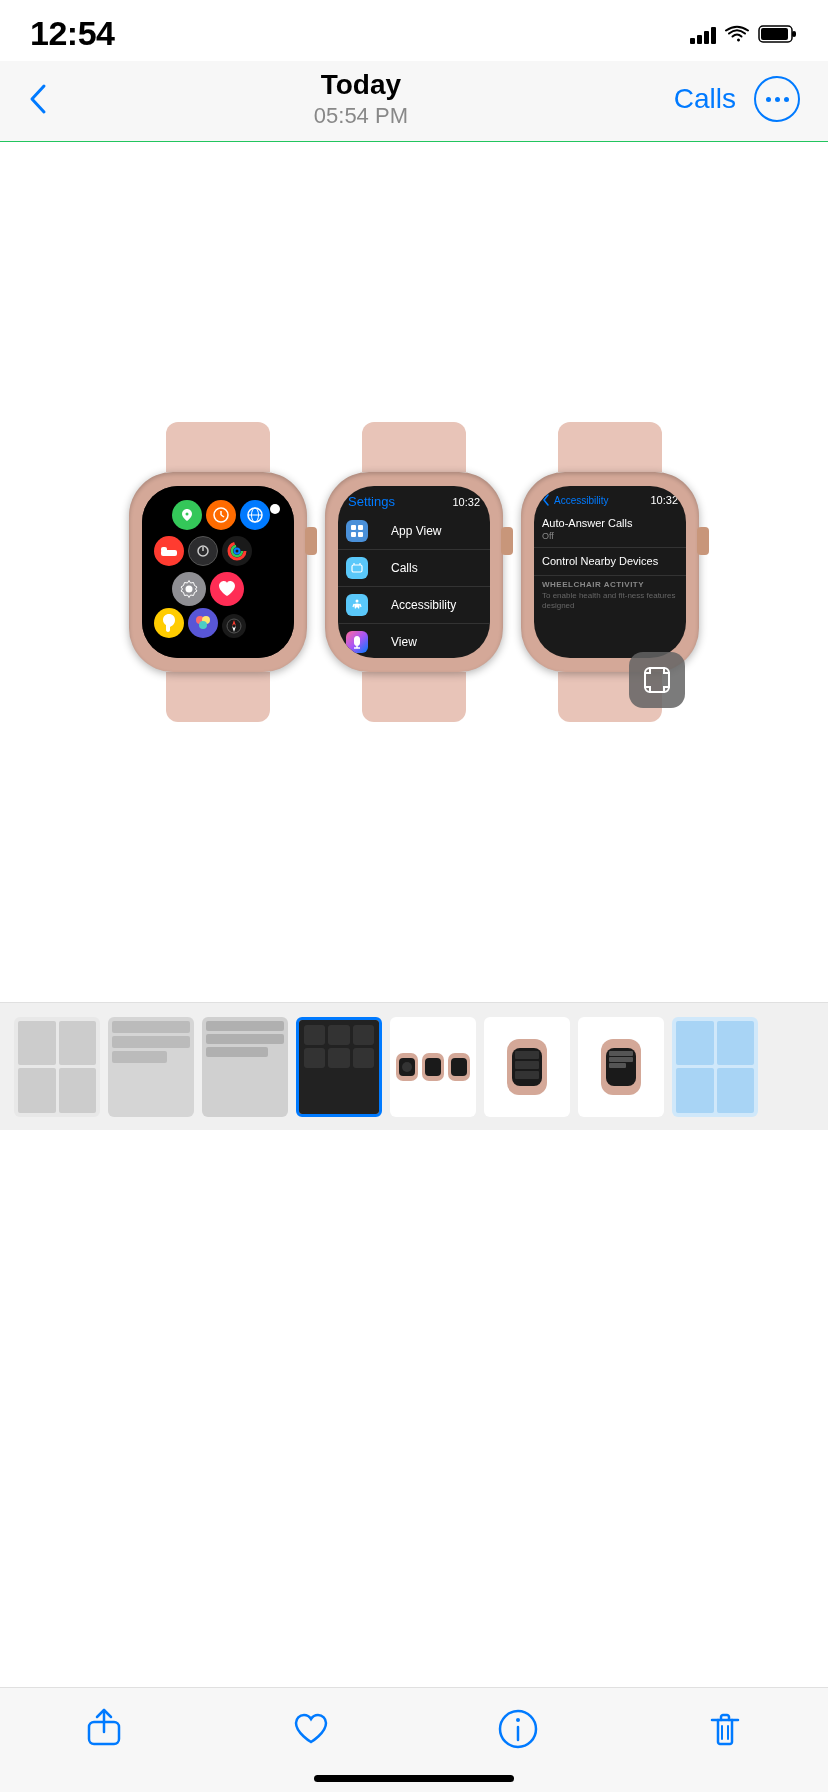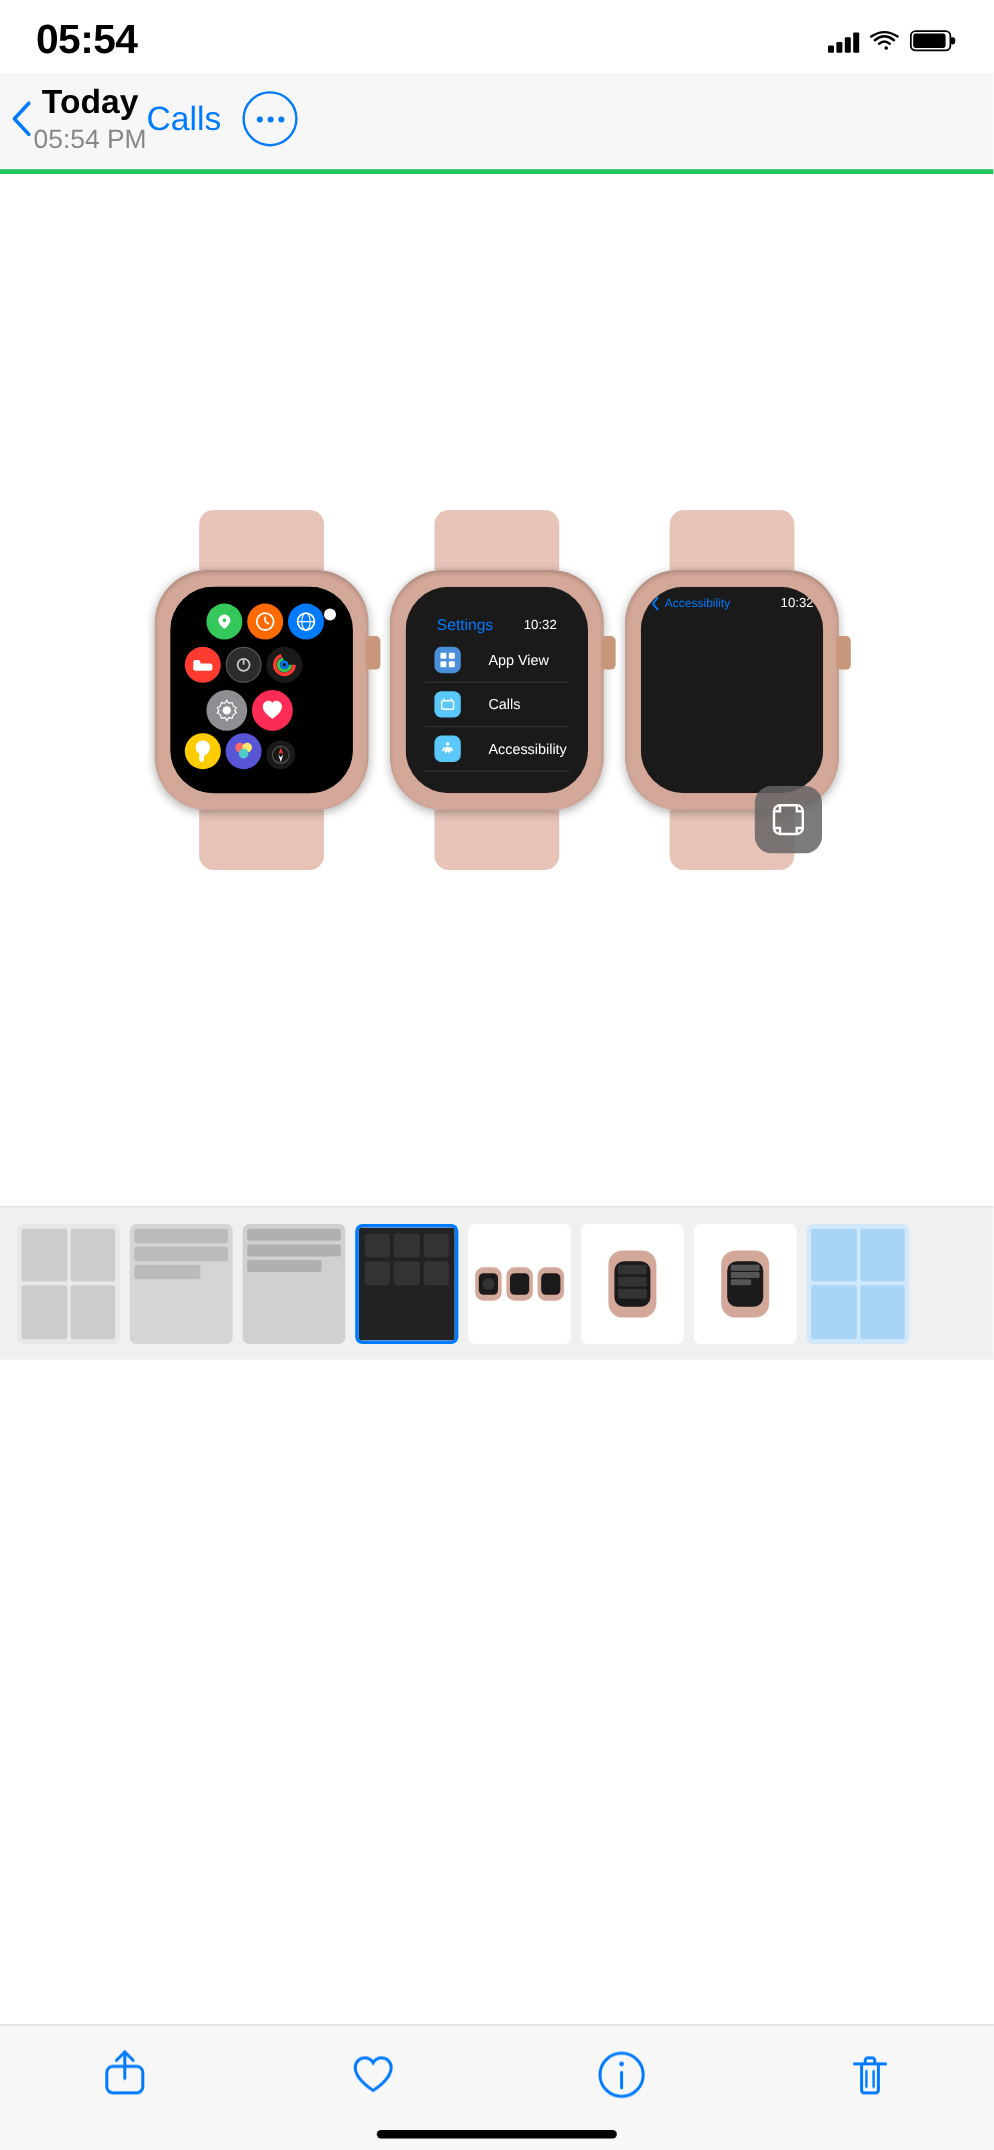--- a/index.html
+++ b/index.html
@@ -39,24 +39,25 @@
     }
     .signal-bar {
       width: 5px;
       background: #000;
       border-radius: 1px;
     }
 
     
     .nav-bar {
       display: flex;
-      align-items: center;
-      padding: 8px 8px 12px;
+      justify-content: space-between;
+      align-items: center;
+      padding: 8px 28px 12px;
       background: #f7f7f7;
-      border-bottom: 4px solid #22c55e;
+      border-bottom: 1px solid #22c55e;
     }
     .nav-back {
       color: #007AFF;
       font-size: 32px;
       display: flex;
       align-items: center;
       cursor: pointer;
     }
     .nav-title-group {
       text-align: center;
@@ -173,21 +174,21 @@
       position: relative;
     }
 
     
     .watch-settings {
       width: 100%;
       height: 100%;
       background: #1a1a1a;
       display: flex;
       flex-direction: column;
-      padding: 16px;
+      padding: 0;
     }
 
     .watch-header {
       display: flex;
       justify-content: space-between;
       align-items: center;
       padding: 8px 10px 4px;
     }
 
     .watch-header-title {
@@ -404,21 +405,21 @@
       background: #000;
       border-radius: 4px;
     }
 
     
   </style>
 </head>
 <body>
 
 <div class="status-bar">
-  <span class="status-time">05:54</span>
+  <span class="status-time">12:54</span>
   <div class="status-icons">
 
     <div class="signal-icon">
       <div class="signal-bar" style="height:6px;"></div>
       <div class="signal-bar" style="height:9px;"></div>
       <div class="signal-bar" style="height:13px;"></div>
       <div class="signal-bar" style="height:17px;"></div>
     </div>
 
     <svg width="26" height="20" viewBox="0 0 26 20">
@@ -630,20 +631,36 @@
           <div class="watch-accessibility">
             <div class="acc-header">
               <div class="acc-back">
                 <svg width="8" height="12" viewBox="0 0 8 12">
                   <path d="M6 1 L2 6 L6 11" stroke="#007AFF" stroke-width="1.5" fill="none" stroke-linecap="round"></path>
                 </svg>
                 <span style="font-size:10px; margin-left:2px;">Accessibility</span>
               </div>
               <span class="acc-time">10:32</span>
             </div>
+            <div class="acc-list">
+
+              <div class="acc-item">
+                <div class="acc-item-title">Auto-Answer Calls</div>
+                <div class="acc-item-subtitle">Off</div>
+              </div>
+
+              <div class="acc-item">
+                <div class="acc-item-title">Control Nearby Devices</div>
+              </div>
+
+              <div class="acc-section-header">
+                <div class="acc-section-title">WHEELCHAIR ACTIVITY</div>
+                <div class="acc-section-desc">To enable health and fit-ness features designed</div>
+              </div>
+            </div>
           </div>
         </div>
       </div>
       <div style="width:104px; height:50px; background:#e8c4b8; border-radius:0 0 12px 12px; margin:0 auto;"></div>
 
       <div class="screenshot-btn">
         <svg width="30" height="30" viewBox="0 0 30 30">
           <rect x="3" y="3" width="24" height="24" rx="5" stroke="#fff" stroke-width="2" fill="none"></rect>
           <path d="M8 3 L8 8 L3 8" stroke="#fff" stroke-width="2" fill="none" stroke-linecap="round"></path>
           <path d="M22 3 L22 8 L27 8" stroke="#fff" stroke-width="2" fill="none" stroke-linecap="round"></path>

